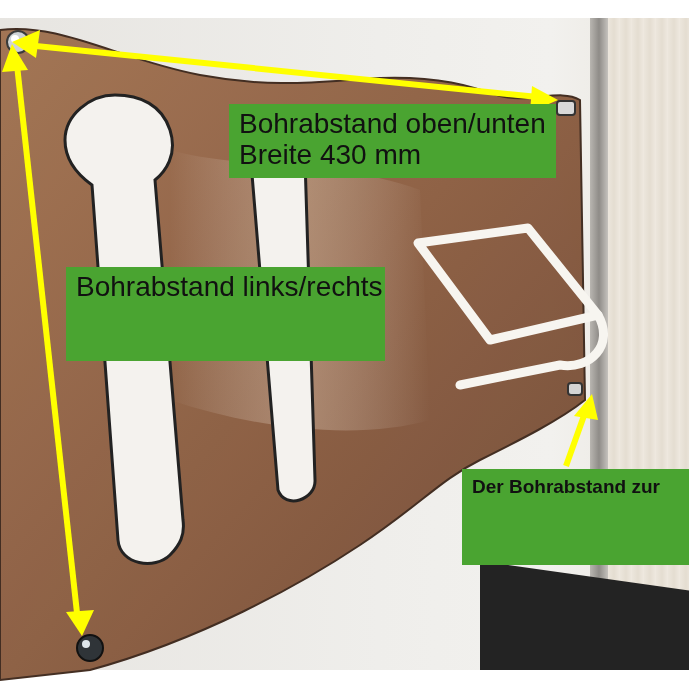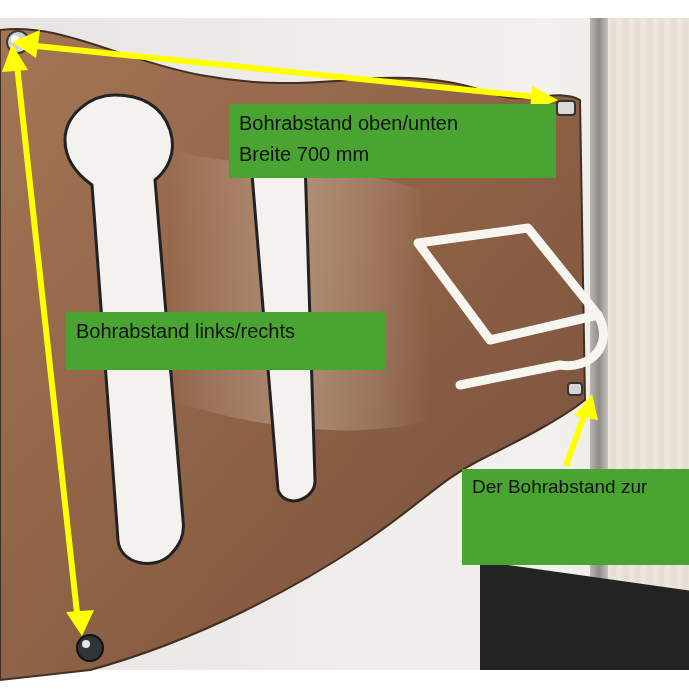--- a/index.html
+++ b/index.html
@@ -51,49 +51,49 @@
     }
     .panel-svg {
       position: absolute;
       left: 0;
       top: 0;
     }
     .label {
       position: absolute;
       background: #4aa431;
       color: #111111;
-      font-size: 20px;
+      font-size: 28px;
       line-height: 31px;
       padding: 4px 10px;
       box-sizing: border-box;
     }
     .label-line {
       display: block;
       white-space: nowrap;
     }
     #label-width {
       left: 229px;
       top: 104px;
       width: 327px;
       height: 74px;
     }
     #label-height {
       left: 66px;
       top: 267px;
       width: 319px;
-      height: 58px;
-      margin-top: 45px;
+      height: 94px;
     }
     #label-wall {
       left: 462px;
       top: 469px;
       width: 227px;
       height: 96px;
       font-size: 19px;
       line-height: 28px;
+      font-weight: bold;
     }
     .arrows {
       position: absolute;
       left: 0;
       top: 0;
       pointer-events: none;
     }
   </style>
 </head>
 <body>
@@ -159,21 +159,21 @@
       <polygon points="12,44 2,72 28,70" stroke="none"></polygon>
       <polygon points="82,636 66,612 94,610" stroke="none"></polygon>
 
       <line x1="566" y1="466" x2="586" y2="410" stroke-width="6"></line>
       <polygon points="592,394 574,416 598,420" stroke="none"></polygon>
     </g>
   </svg>
 
   <div class="label" id="label-width">
     <span class="label-line">Bohrabstand oben/unten</span>
-    <span class="label-line">Breite 700 mm</span>
+    <span class="label-line">Breite 430 mm</span>
   </div>
 
   <div class="label" id="label-height">
     <span class="label-line">Bohrabstand links/rechts</span>
   </div>
 
   <div class="label" id="label-wall">
     <span class="label-line">Der Bohrabstand zur</span>
   </div>
 </div>

